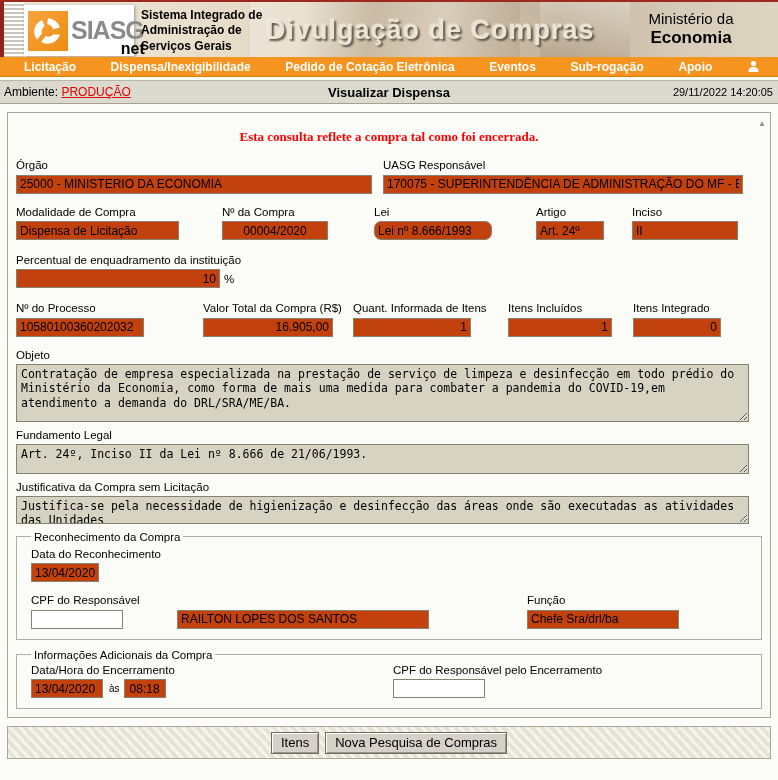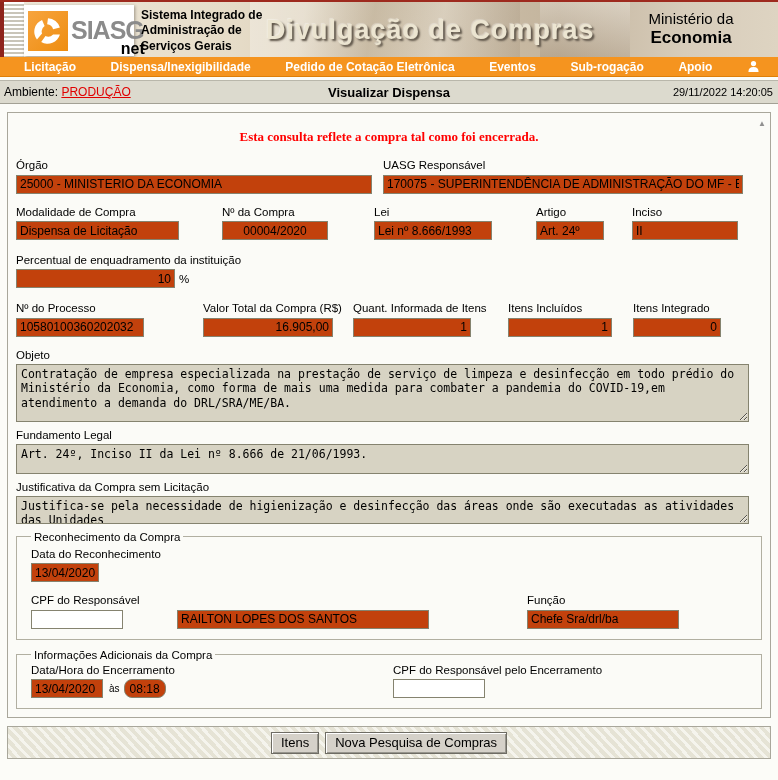--- a/index.html
+++ b/index.html
@@ -155,37 +155,37 @@
     <div class="field">
       <label>Modalidade de Compra</label>
       <input class="inp" style="width: 163px;" readonly="" value="Dispensa de Licitação">
     </div>
     <div class="field" style="margin-left:43px">
       <label>Nº da Compra</label>
       <input class="inp center" style="width: 106px;" readonly="" value="00004/2020">
     </div>
     <div class="field" style="margin-left:46px">
       <label>Lei</label>
-      <input class="inp" style="width: 118px;" readonly="" value="Lei nº 8.666/1993">
+      <input class="inp" style="width: 118px; border-radius: 7px;" readonly="" value="Lei nº 8.666/1993">
     </div>
     <div class="field" style="margin-left:44px">
       <label>Artigo</label>
       <input class="inp" style="width: 68px;" readonly="" value="Art. 24º">
     </div>
     <div class="field" style="margin-left:28px">
       <label>Inciso</label>
       <input class="inp" style="width: 106px;" readonly="" value="II">
     </div>
   </div>
 
   <div class="row" style="margin-top:14px; align-items:center">
     <div class="field">
       <label>Percentual de enquadramento da instituição</label>
       <span style="display:flex;align-items:center">
-        <input class="inp right" style="width: 159px;" readonly="" value="10">
+        <input class="inp right" style="width: 204px;" readonly="" value="10">
         <span class="suffix">%</span>
       </span>
     </div>
   </div>
 
   <div class="row" style="margin-top:14px">
     <div class="field" style="width:141px">
       <label>Nº do Processo</label>
       <input class="inp" style="width: 128px;" readonly="" value="10580100360202032">
     </div>
@@ -244,21 +244,21 @@
   </fieldset>
 
   <fieldset style="margin-bottom:0">
     <legend>Informações Adicionais da Compra</legend>
     <div class="fs-row" style="margin-top:2px">
       <div class="field" style="width:362px">
         <label>Data/Hora do Encerramento</label>
         <span class="inline-group">
           <input class="inp" style="width: 72px;" readonly="" value="13/04/2020">
           <span class="as-label">às</span>
-          <input class="inp center" style="width: 42px; border-radius: 8px;" readonly="" value="08:18">
+          <input class="inp center" style="width: 42px;" readonly="" value="08:18">
         </span>
       </div>
       <div class="field">
         <label>CPF do Responsável pelo Encerramento</label>
         <input class="inp white" style="width: 92px;" value="">
       </div>
     </div>
   </fieldset>
 </main>
 

